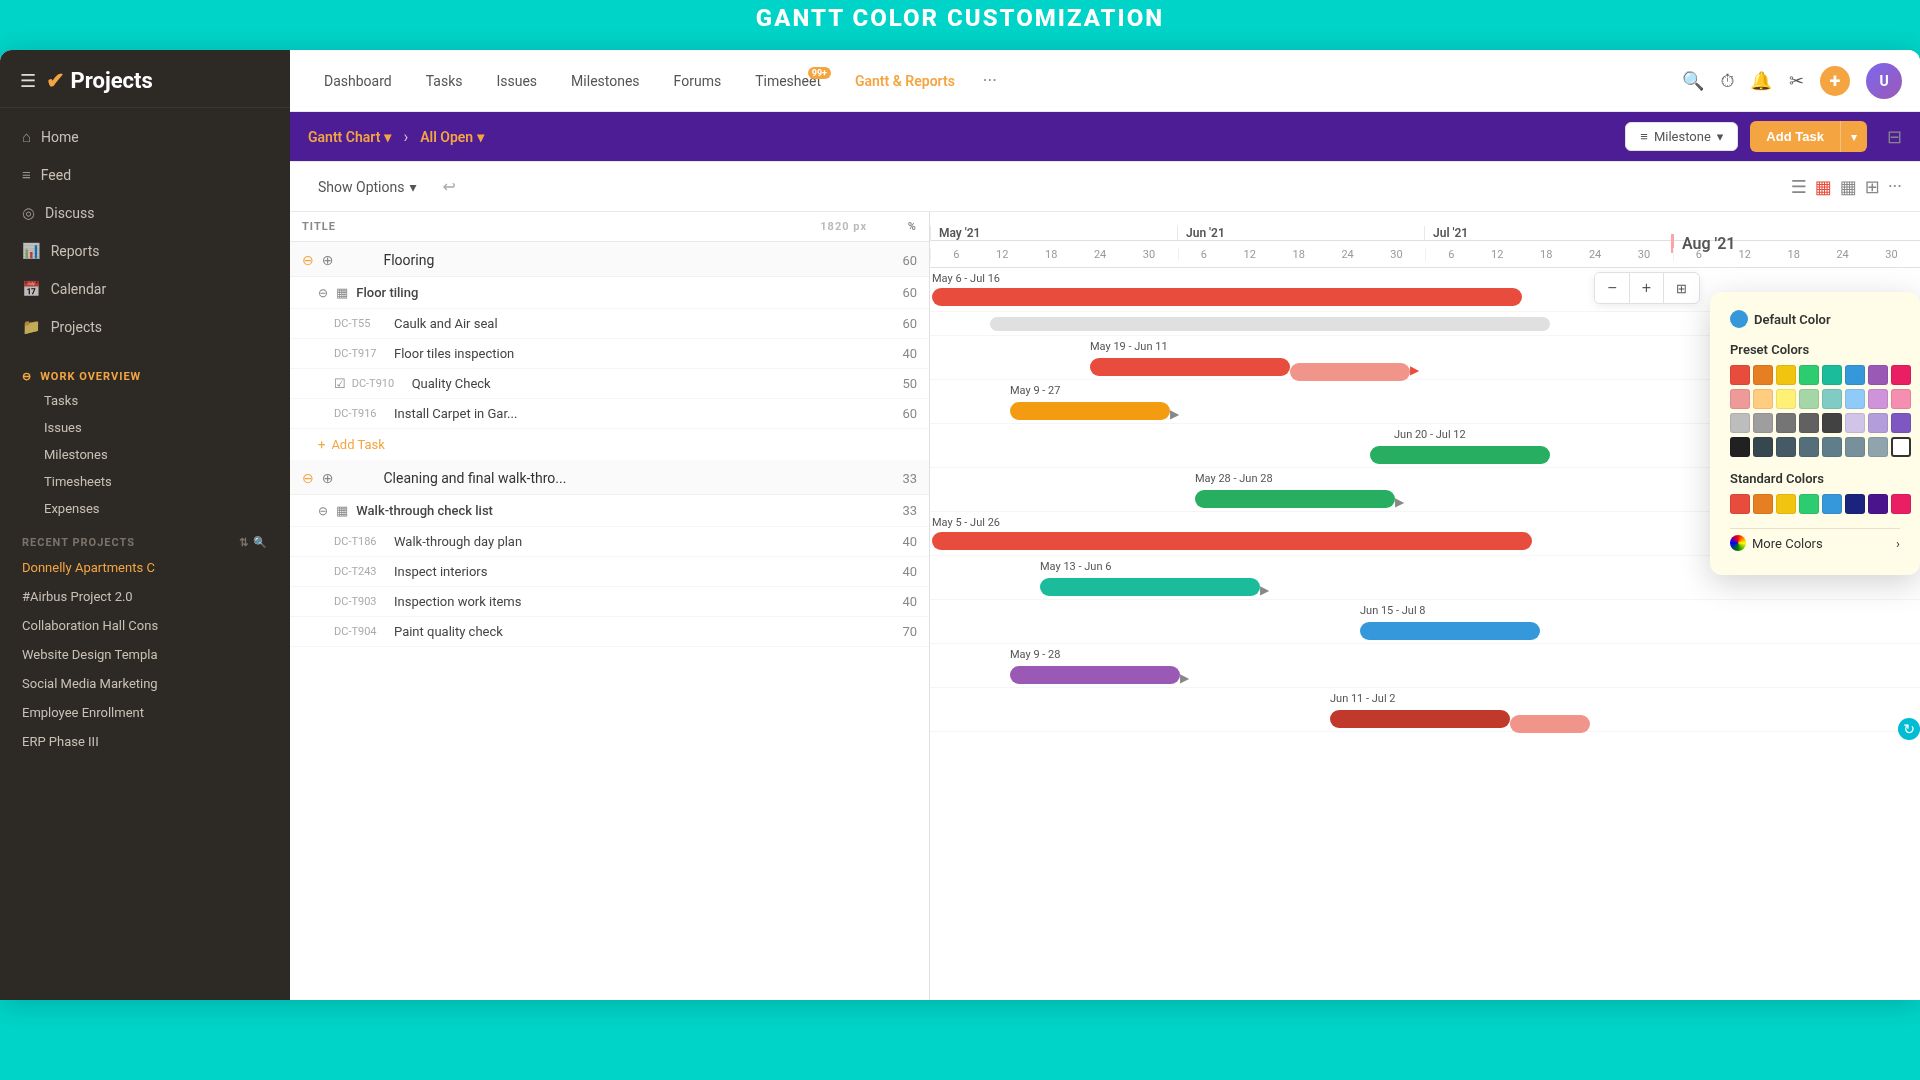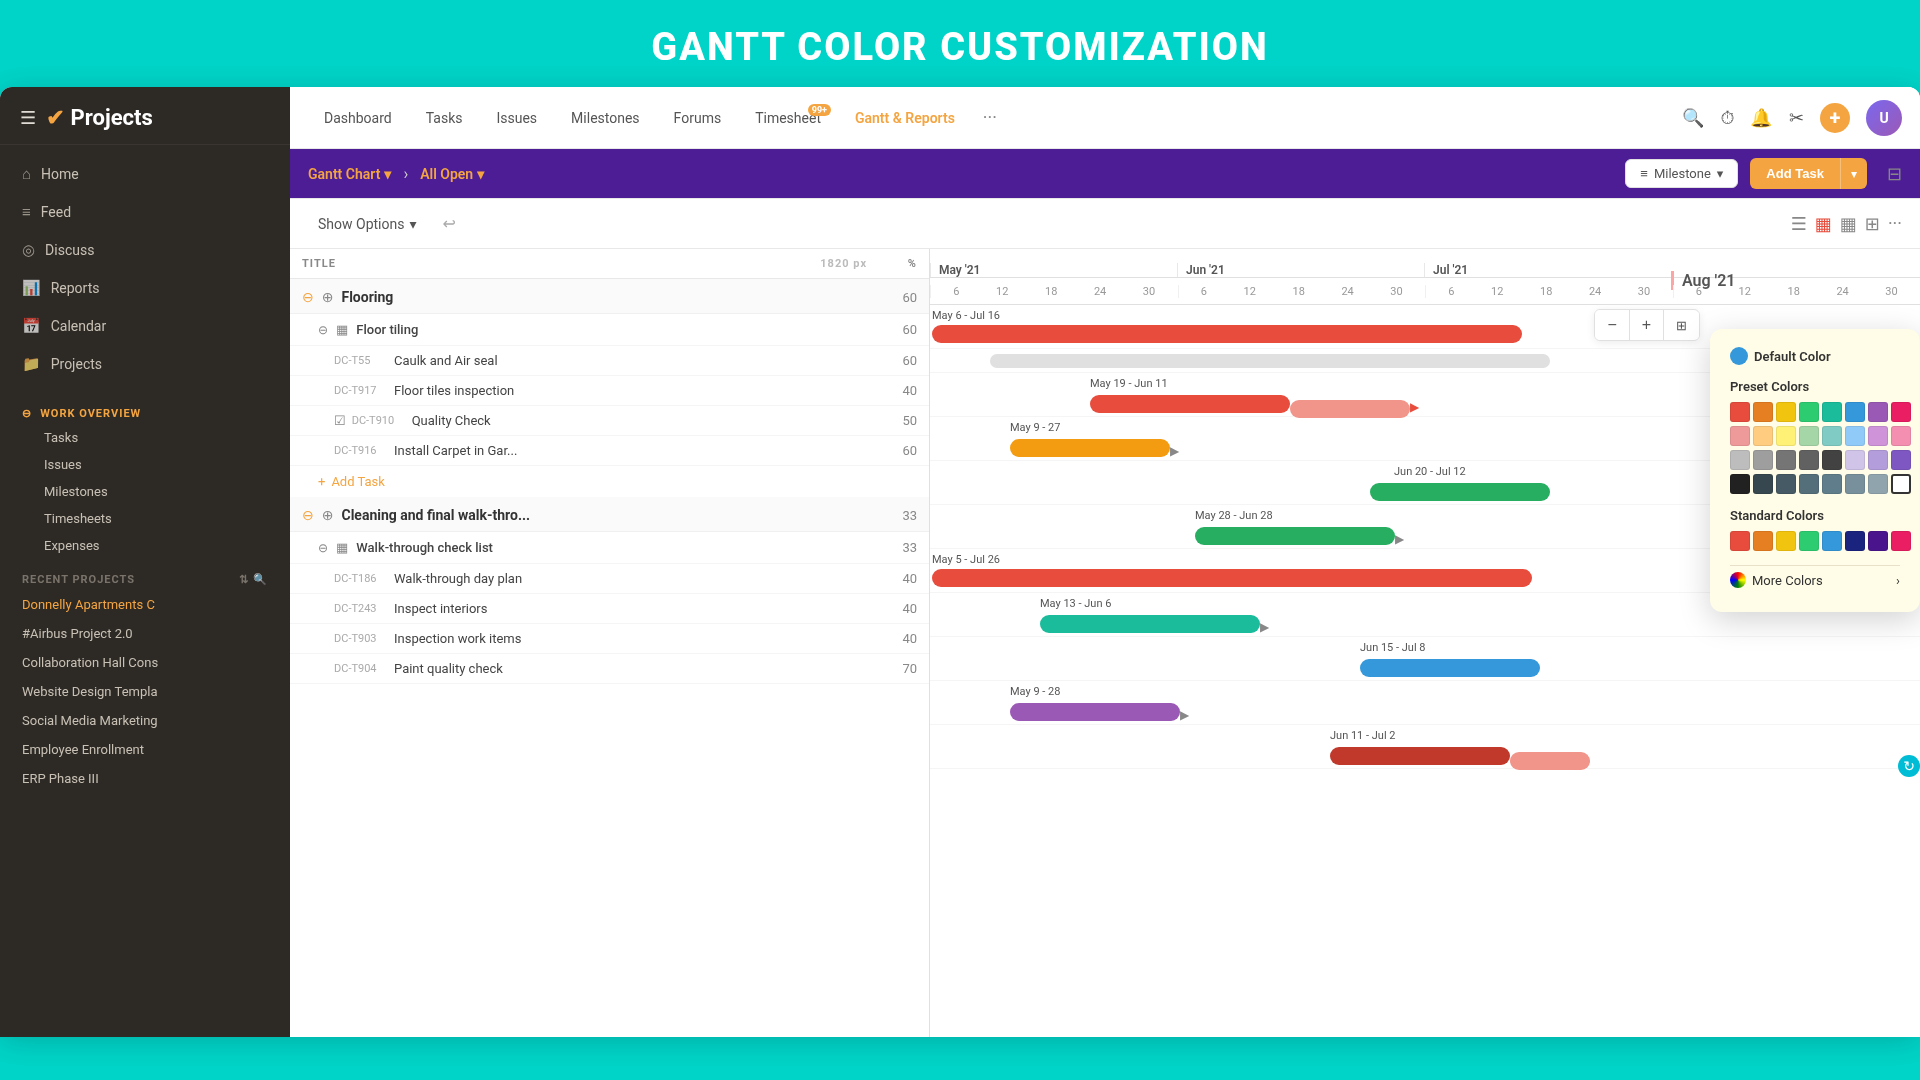--- a/index.html
+++ b/index.html
@@ -1,22 +1,22 @@
 <!DOCTYPE html>
 <html><head>
   <meta charset="utf-8">
   <style>
     * { box-sizing: border-box; margin: 0; padding: 0; }
     body { font-family: -apple-system, BlinkMacSystemFont, 'Segoe UI', Roboto, sans-serif; background: #00d4c8; width: 1920px; height: 1080px; overflow: hidden; }
 
     .page-title-bar {
       background: #00d4c8;
       text-align: center;
-      padding: 25px 0 18px;
-      font-size: 38px;
+      padding: 4px 0 18px;
+      font-size: 24px;
       font-weight: 800;
       color: #fff;
       letter-spacing: 2px;
     }
 
     .app-container {
       display: flex;
       width: 1920px;
       height: 950px;
       background: #fff;
@@ -228,21 +228,21 @@
 
     .task-group-header {
       display: flex; align-items: center; gap: 8px;
       padding: 10px 12px 8px;
       background: #fafafa;
       border-bottom: 1px solid #f0f0f0;
       cursor: pointer;
     }
     .task-group-collapse { color: #f4a541; font-size: 14px; }
     .task-group-icon { color: #888; font-size: 14px; }
-    .task-group-name { font-size: 14px; font-weight: 700; color: #333; flex: 1; }
+    .task-group-name { font-size: 14px; font-weight: 400; color: #333; flex: 1; margin-left: 42px; }
     .task-group-pct { font-size: 13px; color: #888; width: 40px; text-align: right; }
 
     .task-subgroup-header {
       display: flex; align-items: center; gap: 8px;
       padding: 8px 12px 8px 28px;
       border-bottom: 1px solid #f5f5f5;
       cursor: pointer;
     }
     .task-subgroup-collapse { color: #888; font-size: 12px; }
     .task-subgroup-icon { color: #888; font-size: 13px; }

